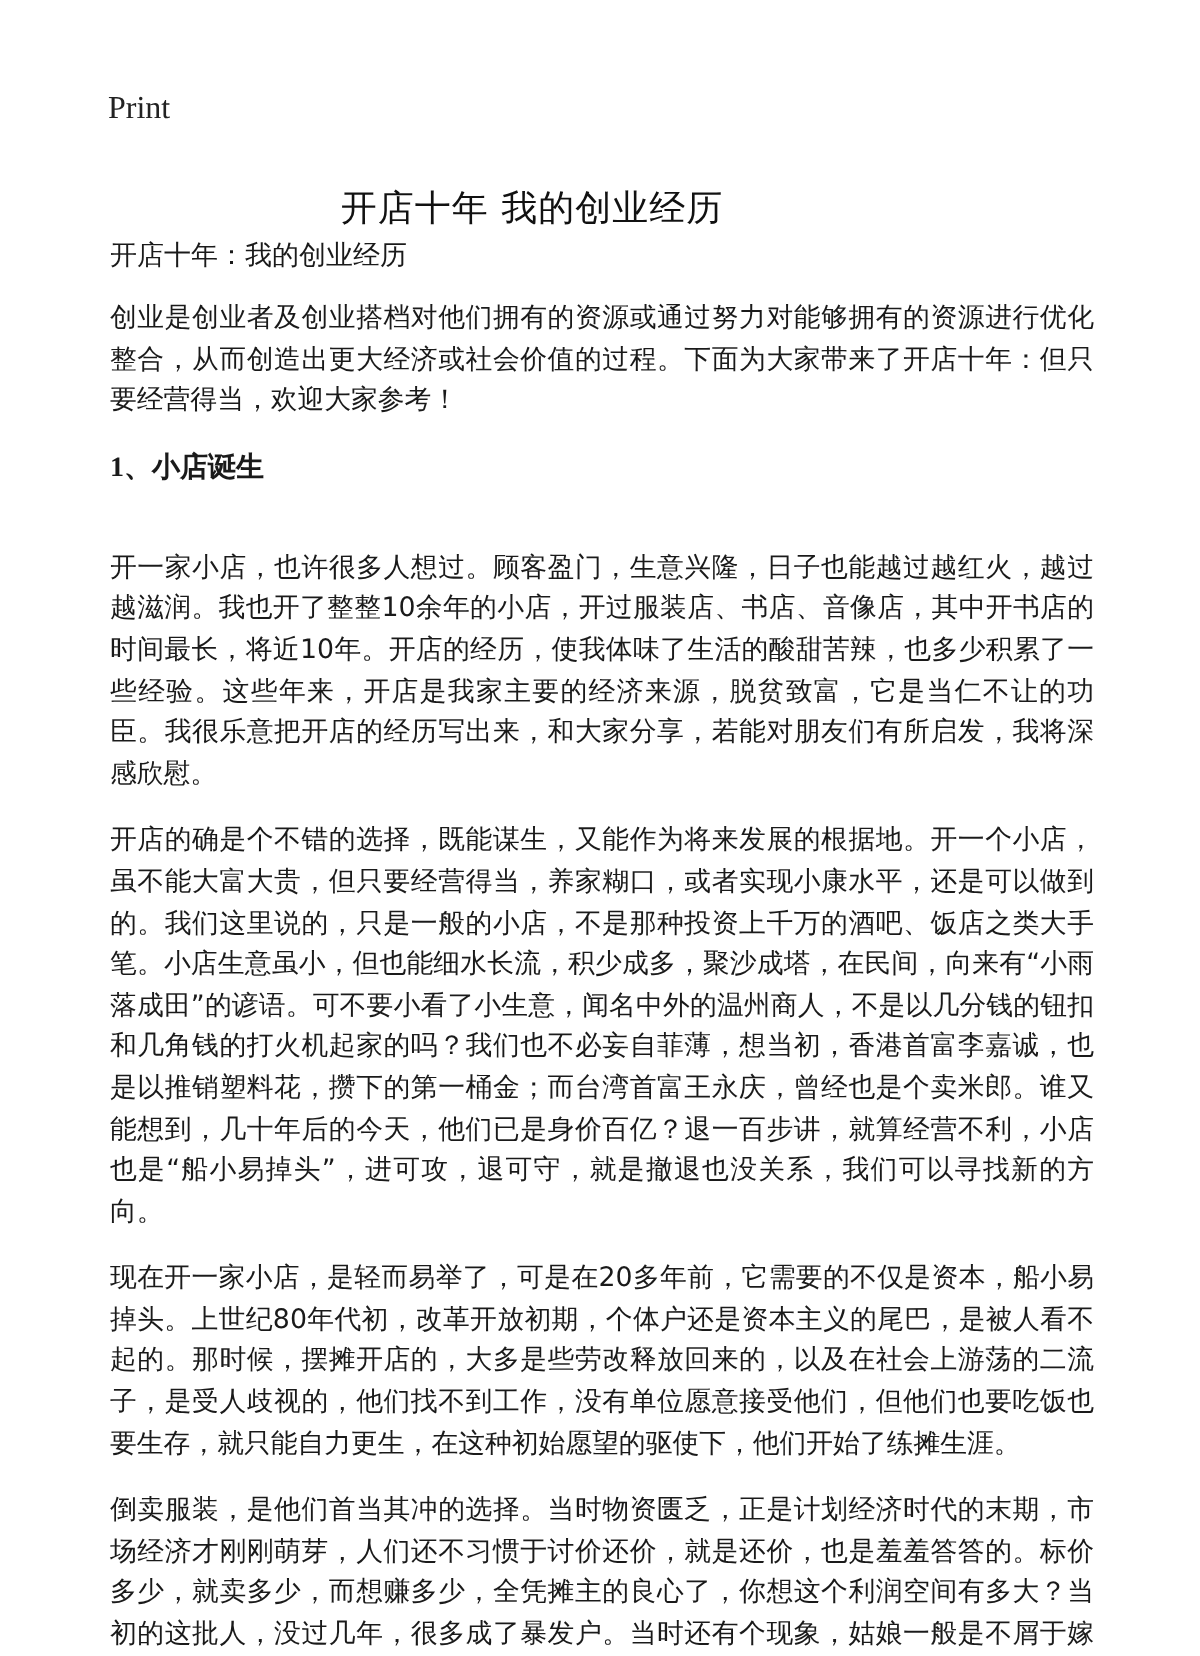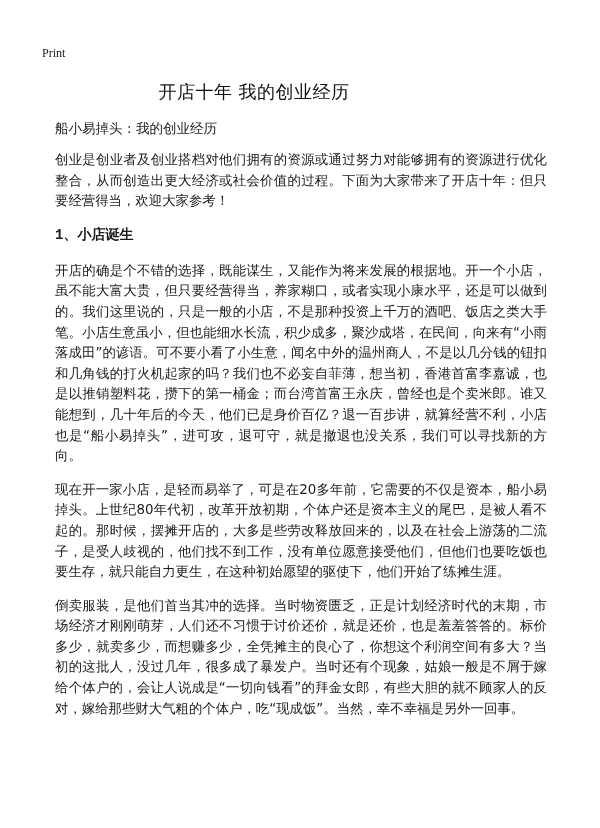--- a/index.html
+++ b/index.html
@@ -2,51 +2,52 @@
 <html><head>
 <meta charset="utf-8">
 <style>
   html, body { margin: 0; padding: 0; background: #ffffff; }
   body {
     width: 600px; height: 828px; overflow: hidden; position: relative;
     font-family: "DejaVu Sans", "Liberation Sans", sans-serif;
     color: #1a1a1a;
   }
   .print-label {
-    position: absolute; left: 42px; top: 46px;
+    position: absolute; left: 54px; top: 46px;
     font-family: "Liberation Serif", "DejaVu Serif", serif;
-    font-size: 12px; color: #222;
+    font-size: 16px; color: #222;
   }
   .doc-title {
     position: absolute; left: 0; width: 508px; top: 80px;
     text-align: center; font-size: 18px; font-weight: normal;
-    color: #111; margin: 0; letter-spacing: 0.5px;
+    color: #111; margin: 12px; letter-spacing: 0.5px;
   }
   .content {
     position: absolute; left: 55px; top: 118px; width: 492px;
   }
   .subtitle { font-size: 13.5px; line-height: 20px; margin: 0 0 12px 0; }
   .para {
     font-size: 13.4px; line-height: 20.6px; margin: 0 0 13px 0;
     text-align: justify; word-break: break-all;
   }
   .section-heading {
-    font-family: Liberation Mono, monospace;
-    font-size: 14px; font-weight: bold; margin: 4px 0 16px 0; line-height: 20px;
+    font-family: Liberation Serif, serif;
+    font-size: 14px; font-weight: bold; margin: 4px 0 30px 0; line-height: 20px;
   }
 </style>
 </head>
 <body>
 
 <div class="print-label">Print</div>
 
 <h1 class="doc-title">开店十年 我的创业经历</h1>
 
 <div class="content">
-  <p class="subtitle">船小易掉头：我的创业经历</p>
+  <p class="subtitle">开店十年：我的创业经历</p>
   <p class="para">创业是创业者及创业搭档对他们拥有的资源或通过努力对能够拥有的资源进行优化整合，从而创造出更大经济或社会价值的过程。下面为大家带来了开店十年：但只要经营得当，欢迎大家参考！</p>
   <div>
     <h2 class="section-heading">1、小店诞生</h2>
+    <p class="para">开一家小店，也许很多人想过。顾客盈门，生意兴隆，日子也能越过越红火，越过越滋润。我也开了整整10余年的小店，开过服装店、书店、音像店，其中开书店的时间最长，将近10年。开店的经历，使我体味了生活的酸甜苦辣，也多少积累了一些经验。这些年来，开店是我家主要的经济来源，脱贫致富，它是当仁不让的功臣。我很乐意把开店的经历写出来，和大家分享，若能对朋友们有所启发，我将深感欣慰。</p>
     <p class="para">开店的确是个不错的选择，既能谋生，又能作为将来发展的根据地。开一个小店，虽不能大富大贵，但只要经营得当，养家糊口，或者实现小康水平，还是可以做到的。我们这里说的，只是一般的小店，不是那种投资上千万的酒吧、饭店之类大手笔。小店生意虽小，但也能细水长流，积少成多，聚沙成塔，在民间，向来有“小雨落成田”的谚语。可不要小看了小生意，闻名中外的温州商人，不是以几分钱的钮扣和几角钱的打火机起家的吗？我们也不必妄自菲薄，想当初，香港首富李嘉诚，也是以推销塑料花，攒下的第一桶金；而台湾首富王永庆，曾经也是个卖米郎。谁又能想到，几十年后的今天，他们已是身价百亿？退一百步讲，就算经营不利，小店也是“船小易掉头”，进可攻，退可守，就是撤退也没关系，我们可以寻找新的方向。</p>
     <p class="para">现在开一家小店，是轻而易举了，可是在20多年前，它需要的不仅是资本，船小易掉头。上世纪80年代初，改革开放初期，个体户还是资本主义的尾巴，是被人看不起的。那时候，摆摊开店的，大多是些劳改释放回来的，以及在社会上游荡的二流子，是受人歧视的，他们找不到工作，没有单位愿意接受他们，但他们也要吃饭也要生存，就只能自力更生，在这种初始愿望的驱使下，他们开始了练摊生涯。</p>
     <p class="para">倒卖服装，是他们首当其冲的选择。当时物资匮乏，正是计划经济时代的末期，市场经济才刚刚萌芽，人们还不习惯于讨价还价，就是还价，也是羞羞答答的。标价多少，就卖多少，而想赚多少，全凭摊主的良心了，你想这个利润空间有多大？当初的这批人，没过几年，很多成了暴发户。当时还有个现象，姑娘一般是不屑于嫁给个体户的，会让人说成是“一切向钱看”的拜金女郎，有些大胆的就不顾家人的反对，嫁给那些财大气粗的个体户，吃“现成饭”。当然，幸不幸福是另外一回事。</p>
   </div>
 </div>
 
 </body></html>

